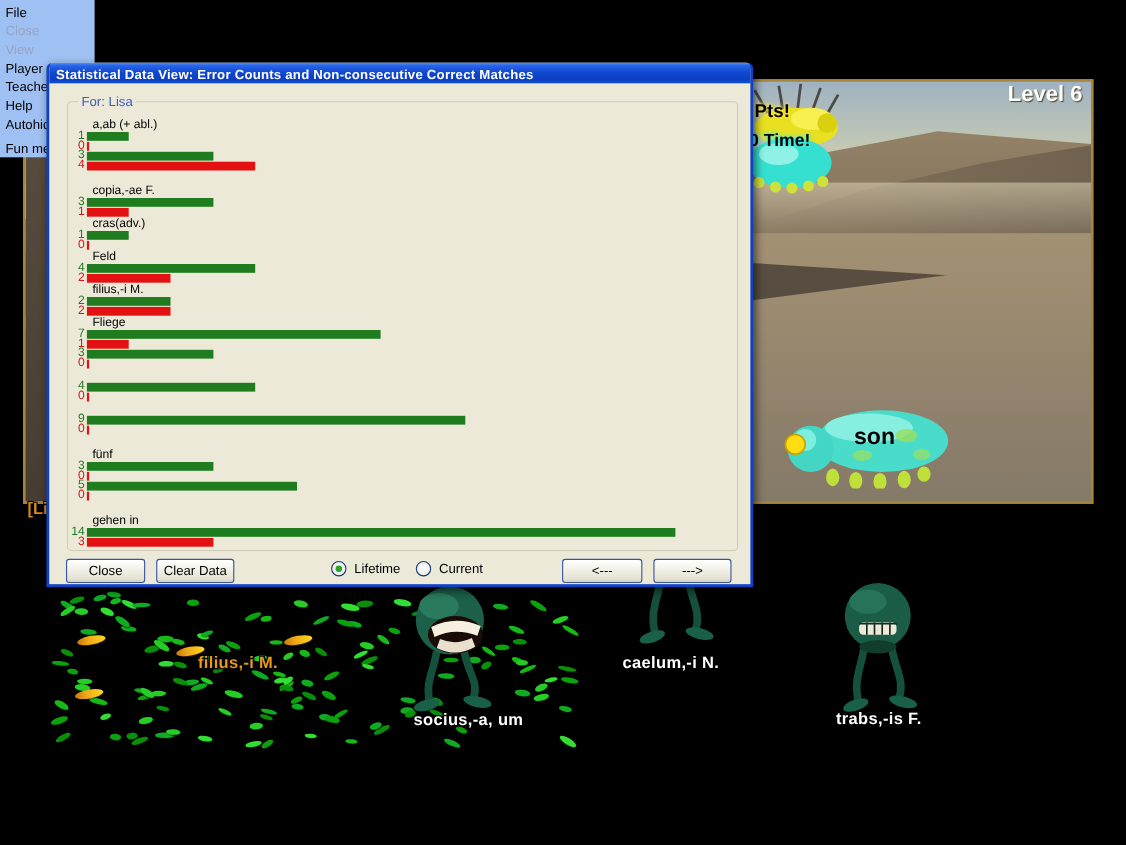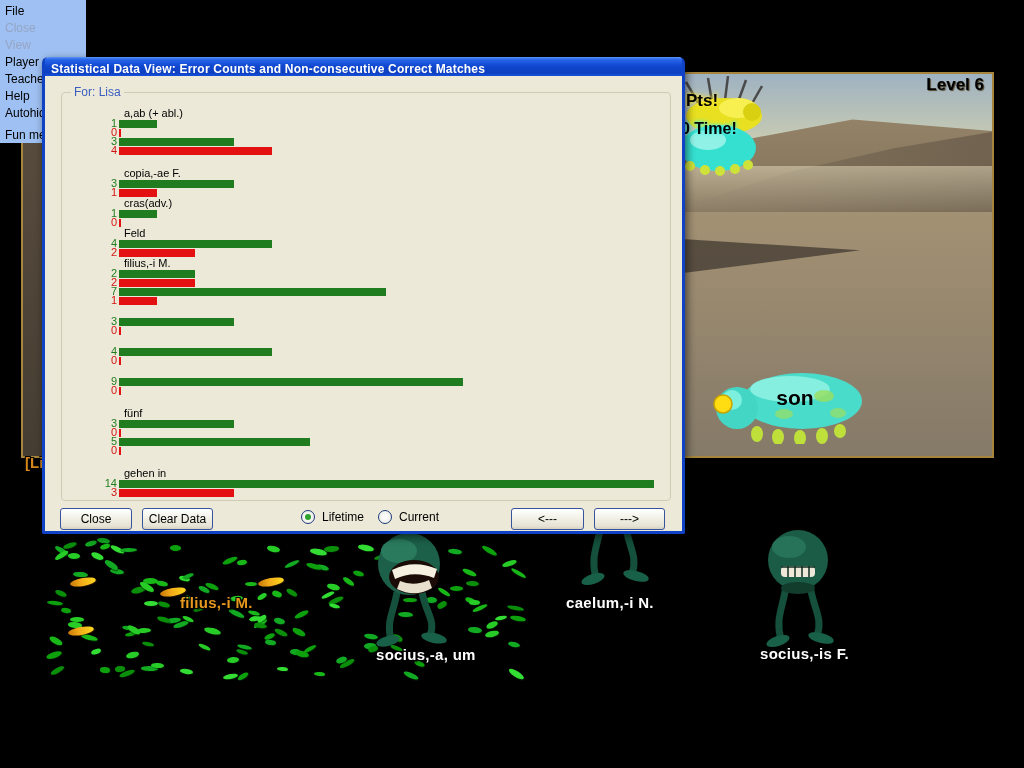--- a/index.html
+++ b/index.html
@@ -22,22 +22,22 @@
   .left-ridge{position:absolute;left:0;top:0;width:235px;height:100%;
     background:linear-gradient(#5a4e3f,#463d32);
     clip-path:polygon(0 10%,28% 24%,55% 48%,70% 76%,58% 100%,0 100%);}
   .shadow-mid{position:absolute;top:134px;left:0;width:90%;height:92px;
     background:rgba(72,64,54,.82);
     clip-path:polygon(0 22%,44% 0,76% 34%,96% 46%,68% 80%,28% 100%,0 86%);}
   .shadow-low{position:absolute;top:225px;left:0;width:46%;height:157px;
     background:rgba(66,59,50,.5);clip-path:polygon(0 0,60% 28%,100% 100%,0 100%);}
   .haze{position:absolute;top:92px;left:0;right:0;height:55px;
     background:linear-gradient(rgba(224,214,184,.55),rgba(224,214,184,0));}
-  .level-label{position:absolute;right:8px;top:1px;font-size:17px;font-weight:bold;
-    color:#000000;text-shadow:1px 1px 1px rgba(60,40,0,.8);}
+  .level-label{position:absolute;right:8px;top:1px;font-size:20px;font-weight:bold;
+    color:#ffffff;text-shadow:1px 1px 1px rgba(60,40,0,.8);}
   .pts-label{position:absolute;left:663px;top:17px;font-size:17px;font-weight:bold;color:#000;
     text-shadow:0 0 5px #ffe838,0 0 3px #ffe838;}
   .time-label{position:absolute;left:658px;top:46px;font-size:16px;font-weight:bold;color:#000;
     text-shadow:0 0 5px #4df0e0,0 0 3px #4df0e0;}
   .son-label{position:absolute;left:732px;top:312px;width:80px;text-align:center;
     font-size:21px;font-weight:bold;color:#000;}
   .sprite{position:absolute;}
 
   
   .player-tag{position:absolute;left:25px;top:454px;z-index:2;font-size:15px;font-weight:bold;
@@ -56,21 +56,21 @@
     box-sizing:border-box;border:3px solid #0f42c4;border-top:none;border-radius:6px 6px 2px 2px;
     background:#ece9d8;box-shadow:2px 3px 8px rgba(0,0,0,.55);}
   .titlebar{height:19px;border-radius:4px 4px 0 0;padding:2px 0 0 6px;box-sizing:border-box;
     background:linear-gradient(180deg,#5a93f5 0%,#2764ea 14%,#1047cf 48%,#0d3fbf 82%,#1550dc 100%);}
   .titlebar span{color:#fff;font-size:12px;font-weight:bold;letter-spacing:.2px;}
   .dialog-body{position:absolute;left:0;right:0;top:19px;bottom:0;background:#ece9d8;}
   .groupbox{position:absolute;left:16px;top:9px;width:610px;height:416px;margin:0;padding:0;
     border:1px solid #cfccb5;border-radius:4px;box-sizing:border-box;}
   .groupbox legend{margin-left:9px;padding:0 3px;color:#3a5dc0;font-size:12px;}
   .chart{position:absolute;left:2px;top:8px;right:2px;bottom:2px;overflow:hidden;}
-  .chart-item{height:30px;margin-left:40px;}
+  .chart-item{height:30px;}
   .chart-label{margin-left:20px;font-size:11px;height:12px;line-height:12px;color:#000;
     white-space:nowrap;}
   .bar-line{height:9px;display:flex;align-items:center;}
   .bnum{width:13px;text-align:right;font-size:11px;line-height:9px;flex:none;}
   .gnum{color:#1f7d1f;} .rnum{color:#d41414;}
   .bar{height:8px;margin-left:2px;flex:none;}
   .gbar{background:#1f7d1f;} .rbar{background:#e31111;}
 
   .xp-btn{position:absolute;height:22px;border:1px solid #37539e;border-radius:3px;
     background:linear-gradient(180deg,#fff,#f2f1e7 45%,#e6e2d4 85%,#d6d2c2);
@@ -335,21 +335,21 @@
   <ellipse cx="34" cy="17" rx="17" ry="11" fill="#27735a"></ellipse>
   <rect x="26" y="36" width="34" height="11" rx="4" fill="#ede8d8"></rect>
   <path d="M26,37 h34 M33,36 v11 M40,36 v11 M47,36 v11 M54,36 v11" stroke="#0c2c20" stroke-width="1.5" fill="none"></path>
   <ellipse cx="43" cy="58" rx="17" ry="6" fill="#123c2c"></ellipse>
 </svg>
 
 <div>
     <div class="floor-word" style="left: 180px; top: 594px; color: rgb(232, 152, 28);">filius,-i M.</div>
     <div class="floor-word" style="left: 376px; top: 646px; color: rgb(255, 255, 255);">socius,-a, um</div>
     <div class="floor-word" style="left: 566px; top: 594px; color: rgb(255, 255, 255);">caelum,-i N.</div>
-    <div class="floor-word" style="left: 760px; top: 645px; color: rgb(255, 255, 255);">socius,-is F.</div>
+    <div class="floor-word" style="left: 760px; top: 645px; color: rgb(255, 255, 255);">trabs,-is F.</div>
   </div>
 
 <div class="dialog">
   <div class="titlebar">
     <span>Statistical Data View: Error Counts and Non-consecutive Correct Matches</span>
   </div>
   <div class="dialog-body">
     <fieldset class="groupbox">
       <legend>For: Lisa</legend>
       <div class="chart">
@@ -412,20 +412,21 @@
             <div class="bar-line">
               <span class="bnum gnum">2</span>
               <span class="bar gbar" style="width: 76.4px;"></span>
             </div>
             <div class="bar-line">
               <span class="bnum rnum">2</span>
               <span class="bar rbar" style="width: 76.4px;"></span>
             </div>
           </div>
           <div class="chart-item">
+            <div class="chart-label">Fliege</div>
             <div class="bar-line">
               <span class="bnum gnum">7</span>
               <span class="bar gbar" style="width: 267.4px;"></span>
             </div>
             <div class="bar-line">
               <span class="bnum rnum">1</span>
               <span class="bar rbar" style="width: 38.2px;"></span>
             </div>
           </div>
           <div class="chart-item">

